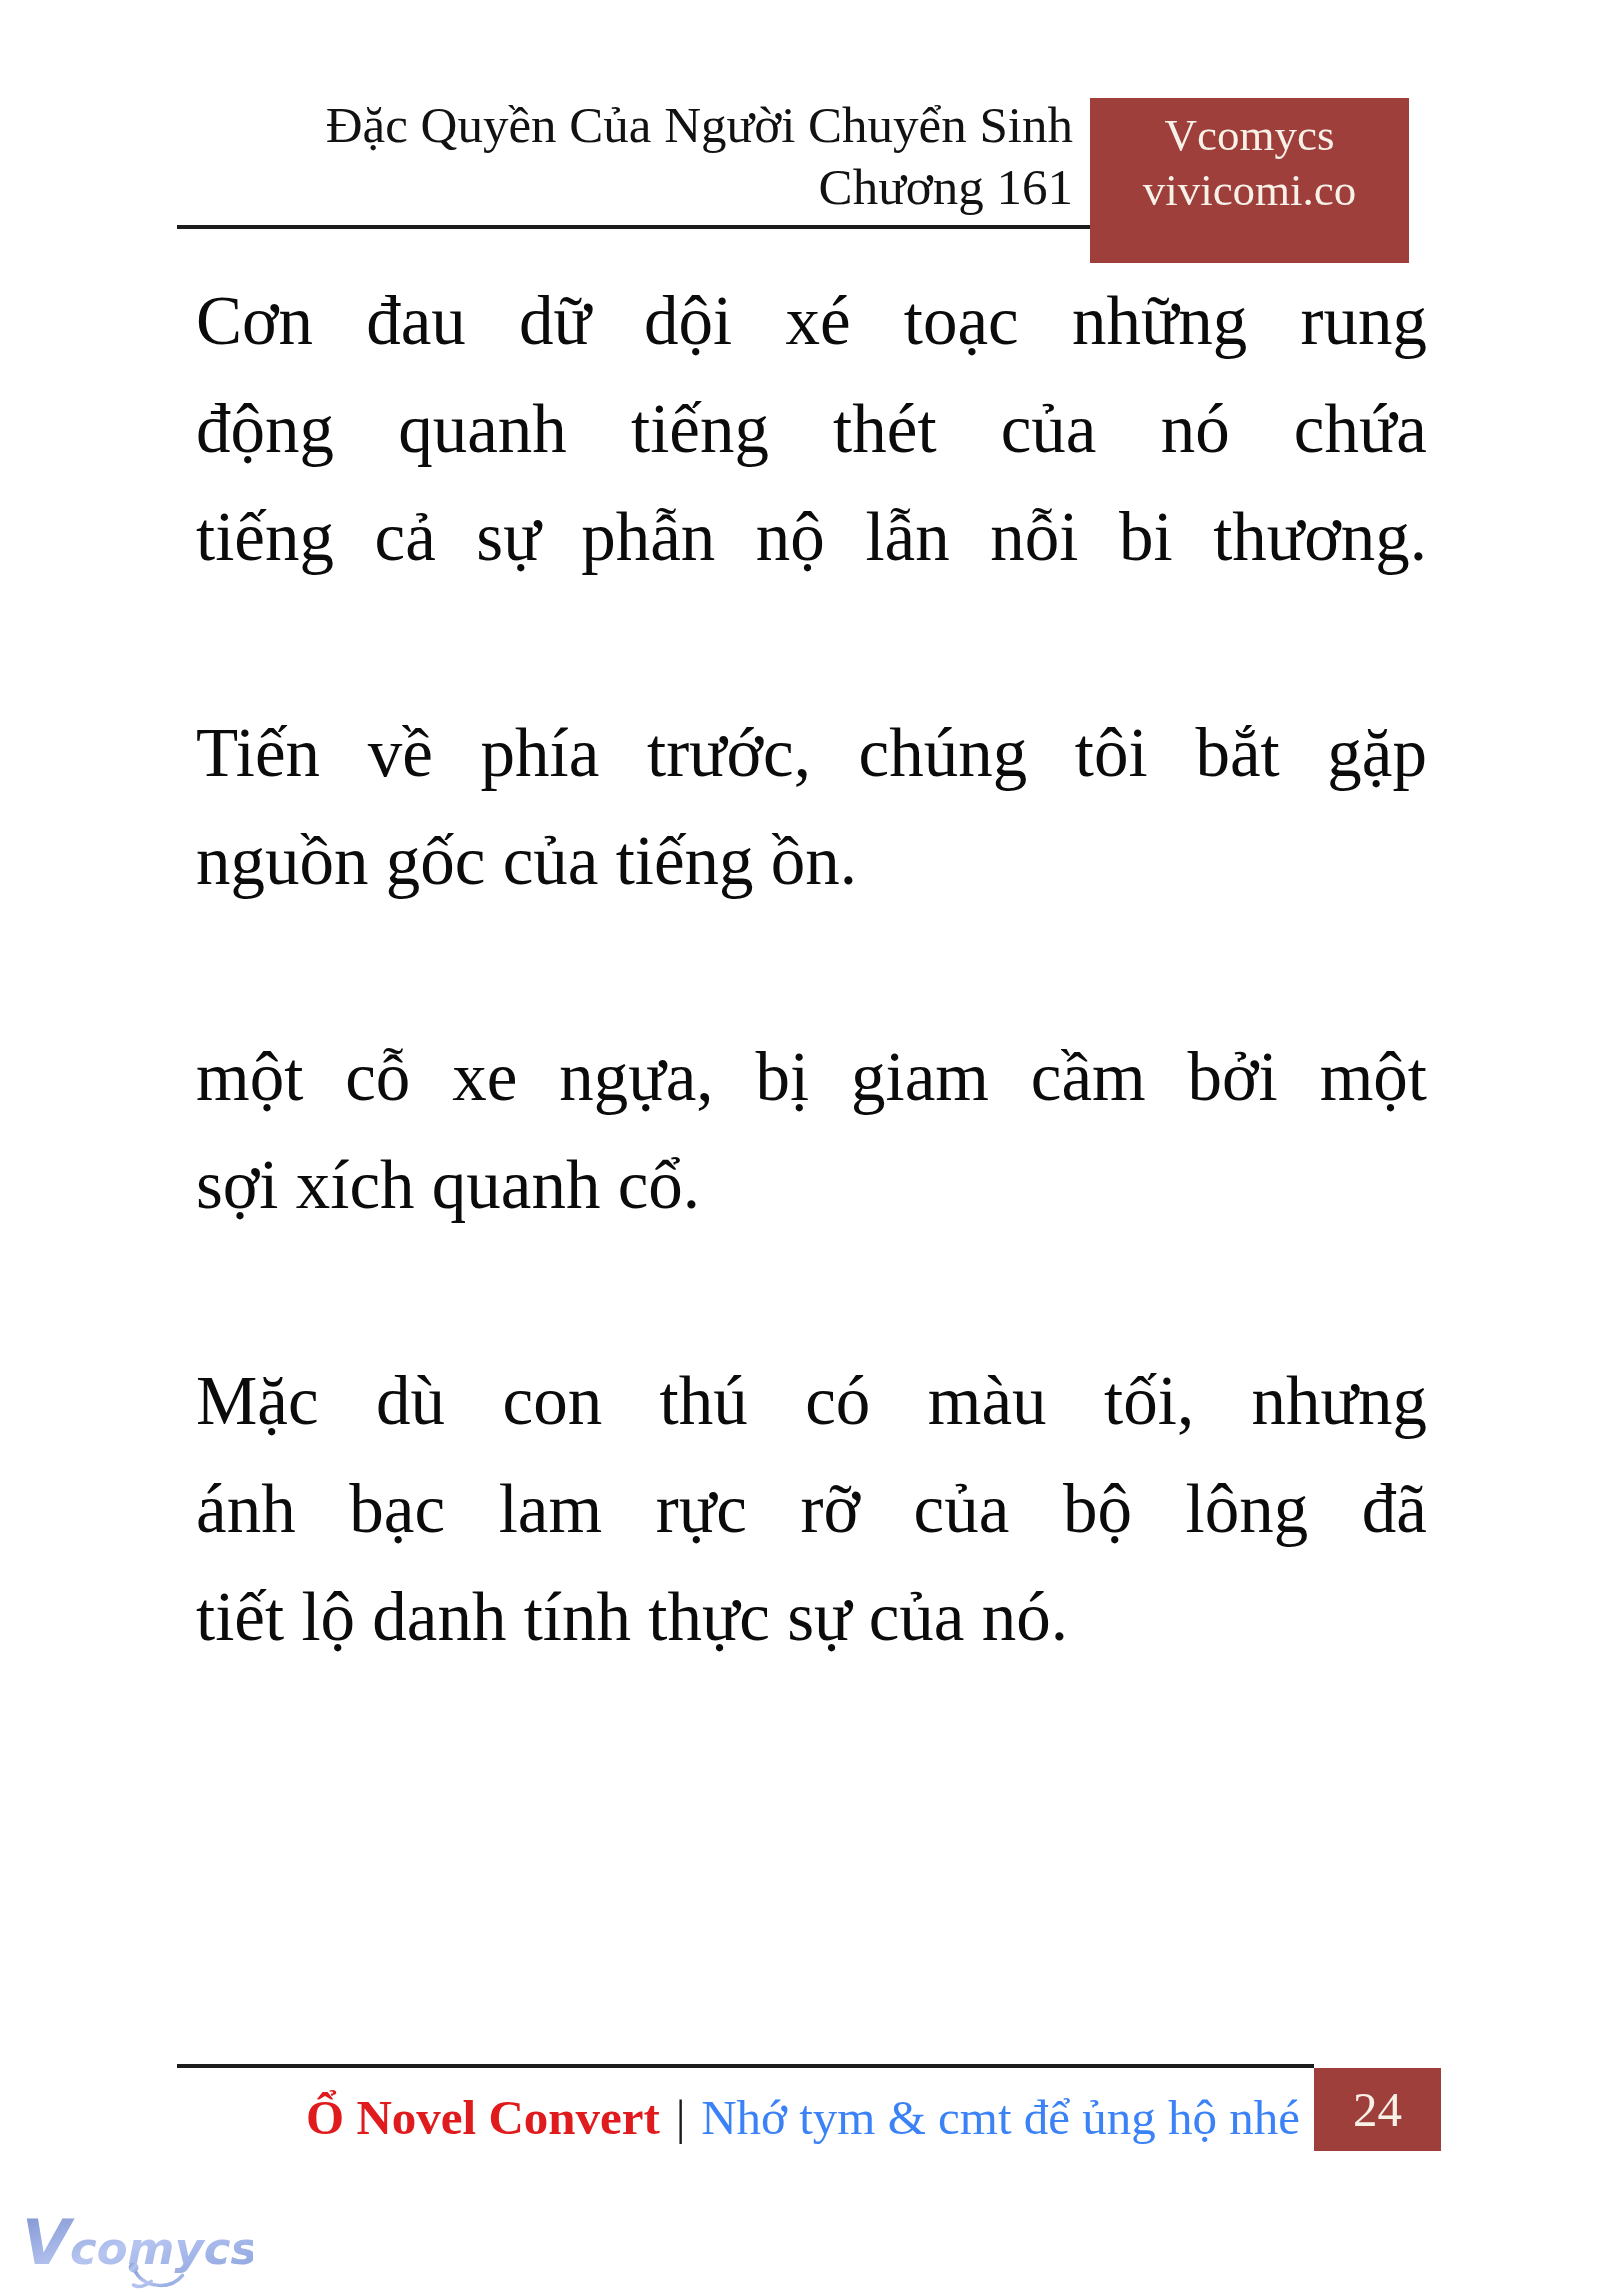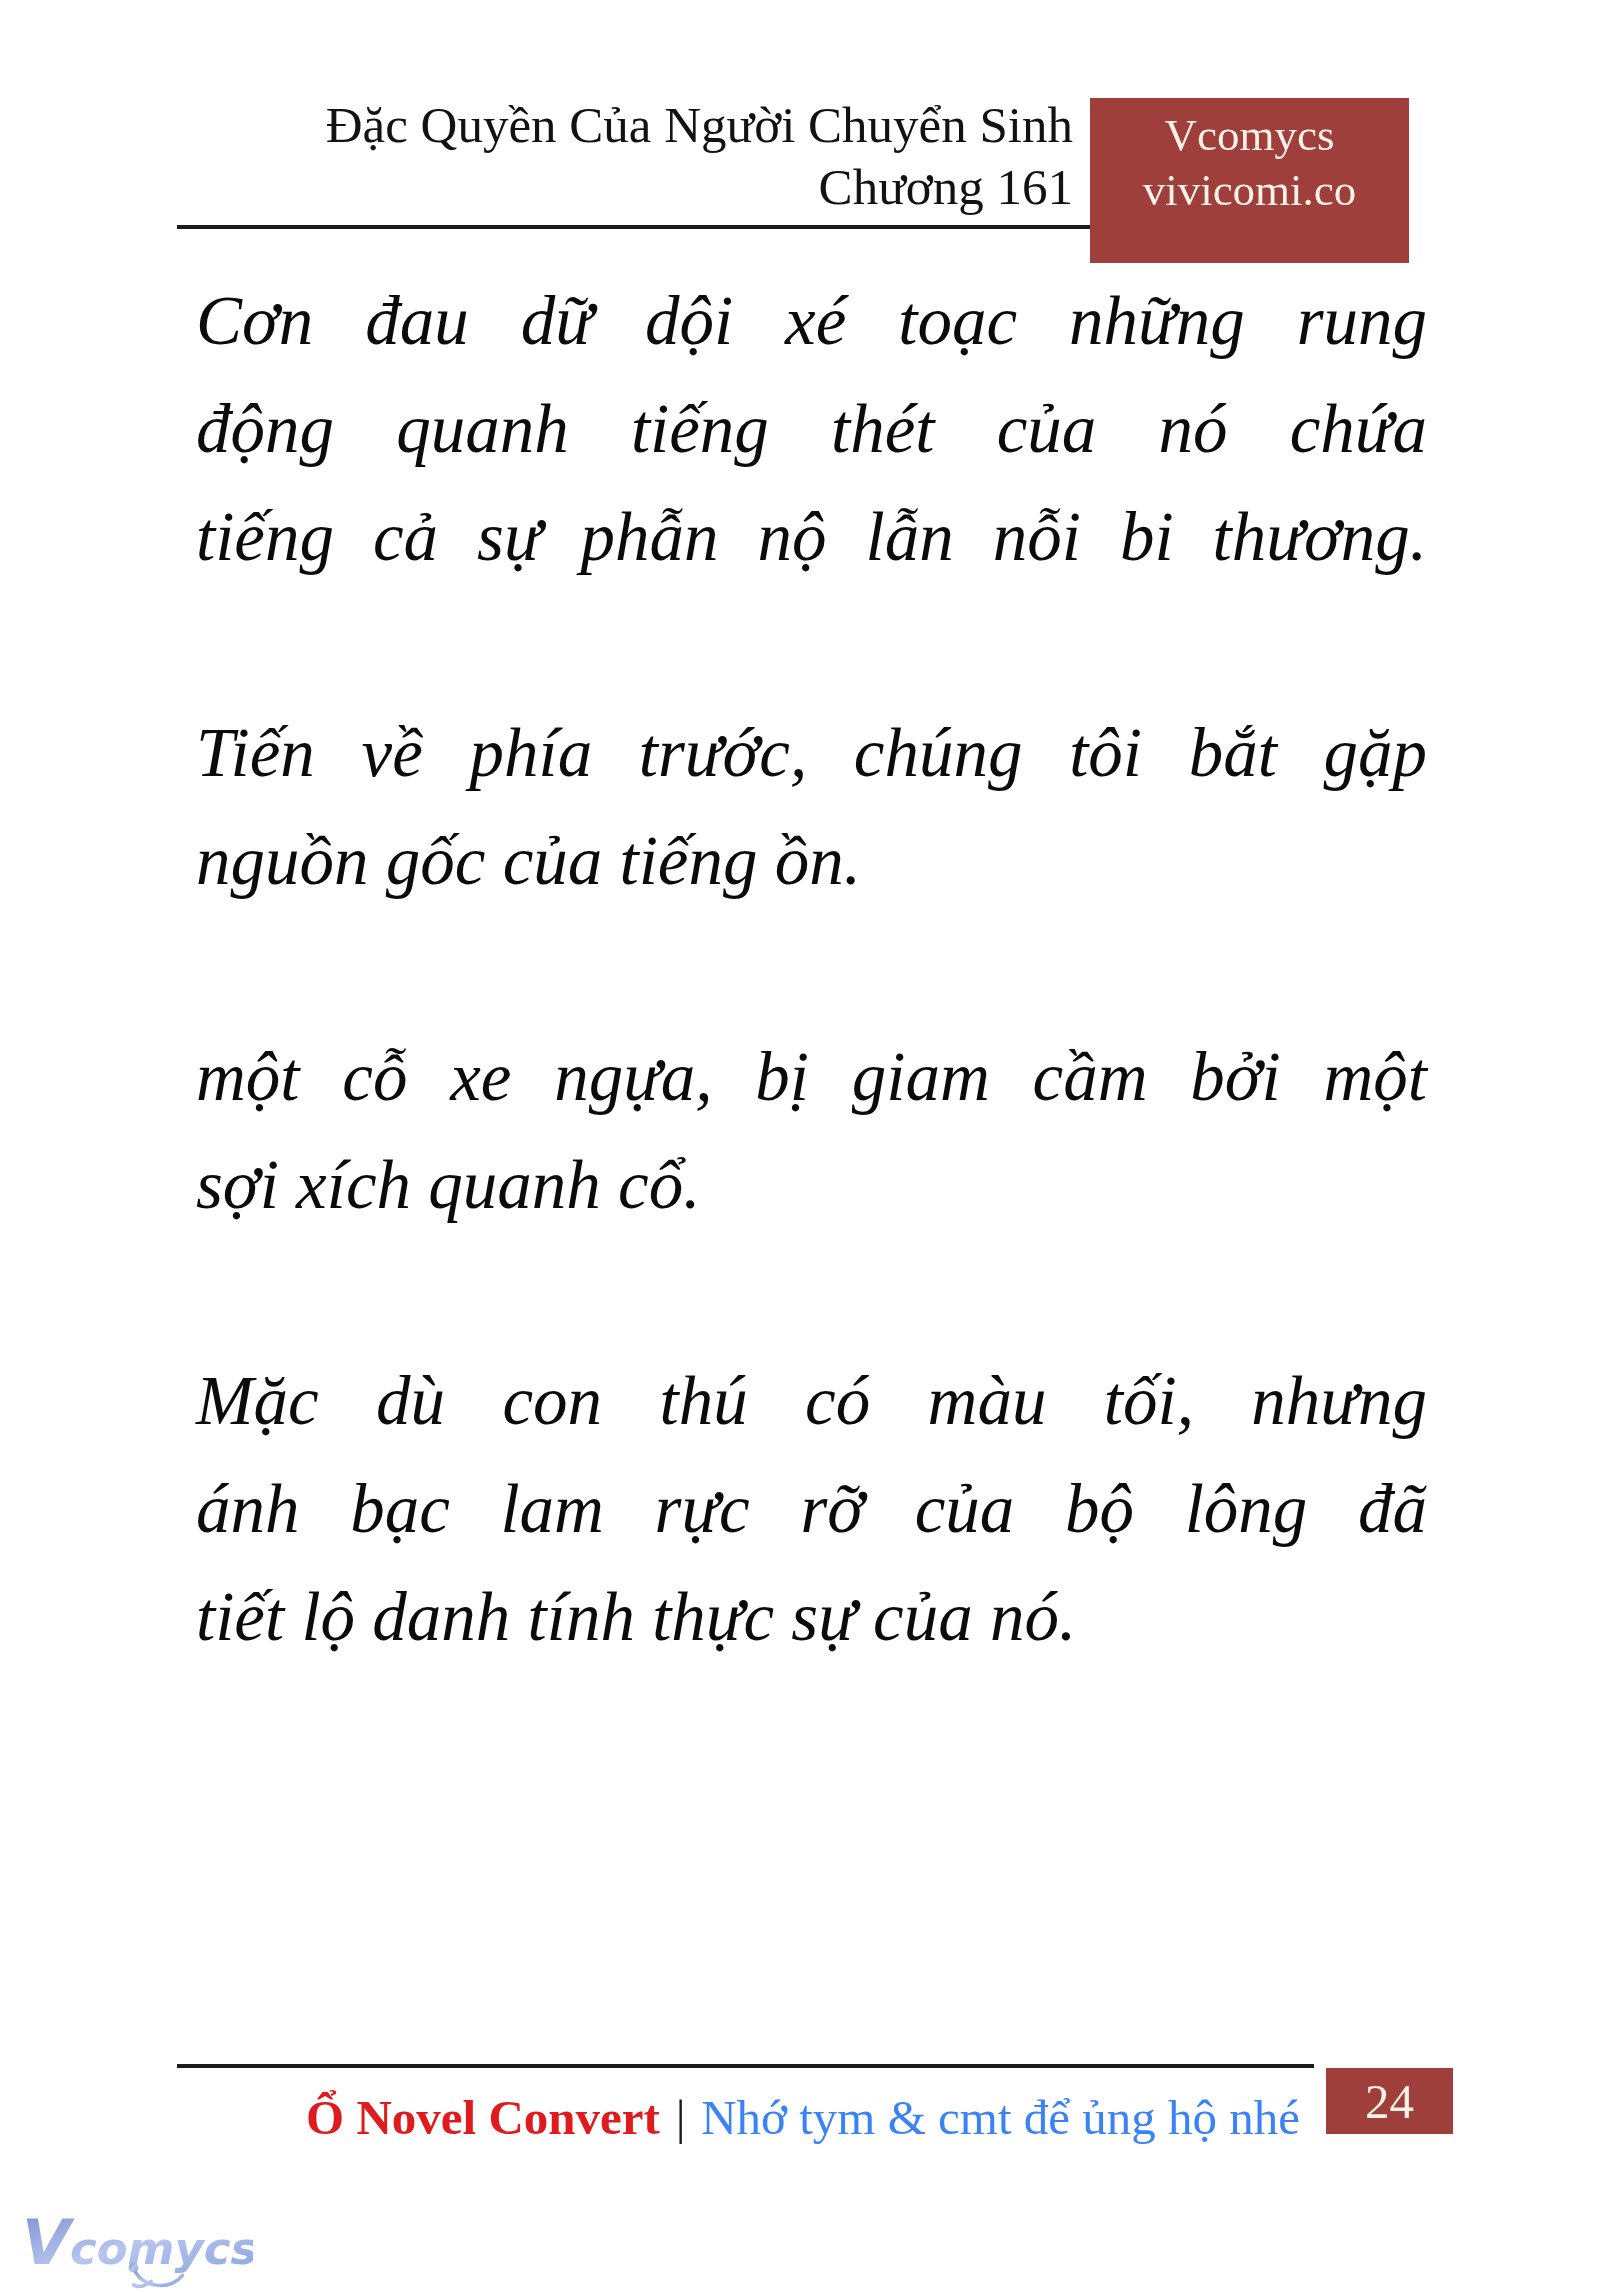--- a/index.html
+++ b/index.html
@@ -27,39 +27,38 @@
   .rule { position:absolute; background:#1c1c1c; height:3.9px; }
   .header-rule { left:177px; top:225px; width:913px; }
 
   
   .body-text {
     position:absolute; left:196px; top:267px; width:1231px;
     font-size:69px; line-height:108px; color:#0b0b0b;
   }
   .para { margin:0 0 108px 0; }
   .para:last-child { margin-bottom:0; }
-  .line { white-space:normal;font-style:italic; }
+  .line { white-space:normal; }
   .line.fill { text-align:justify; text-align-last:justify; }
 
   
   .footer-rule { left:177px; top:2064px; width:1137px; }
   .footer-row {
     position:absolute; left:177px; top:2068px; width:1123px; height:78px;
     display:flex; align-items:flex-end; justify-content:flex-end;
     font-size:49px; white-space:nowrap;
   }
   .credit { color:var(--credit-red,#e01b1e); font-weight:bold; }
   .sep { margin:0 15.7px; color:#1a1a1a; font-weight:normal; }
   .note { color:#3b82f6; }
   .page-num {
-    position:absolute; left:1314px; top:2068px; width:127px; height:66px;
+    position:absolute; left:1314px; top:2068px; width:127px; height:83px;
     background:var(--brand-red,#9e3f3c); color:#f7f1e8;
     display:flex; align-items:center; justify-content:center;
     font-size:49px;
-    margin-left:12px;
   }
 
   
   .watermark { position:absolute; left:17.6px; top:2199px; }
 </style>
 </head>
 <body>
 
 <div class="page">
 

